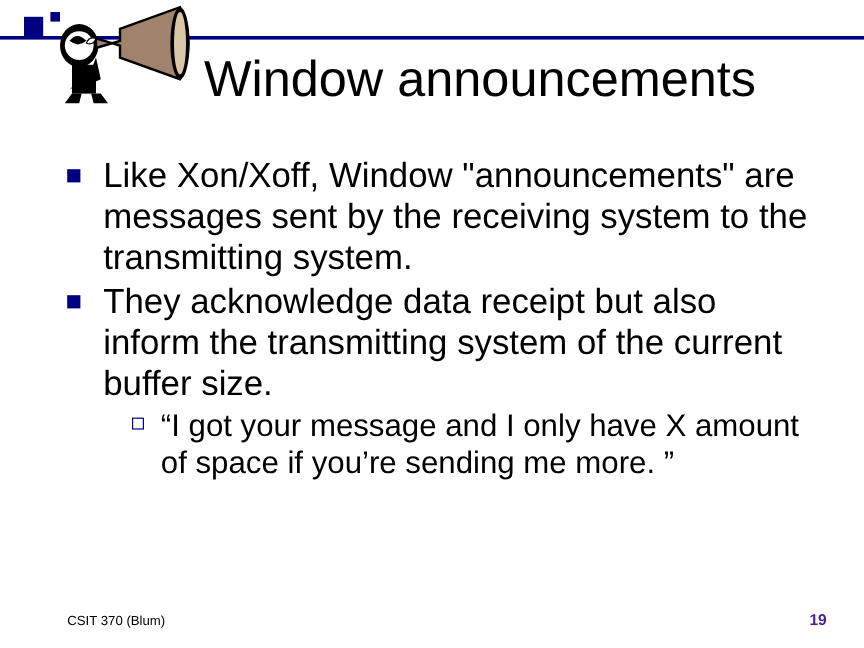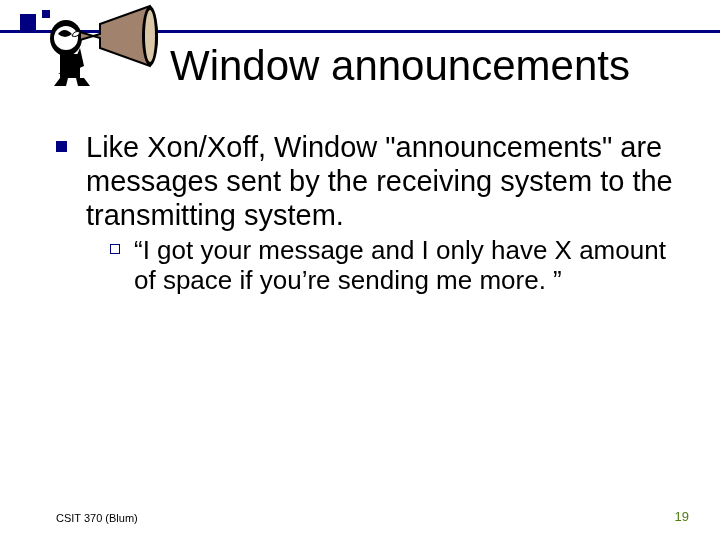--- a/index.html
+++ b/index.html
@@ -105,22 +105,22 @@
     bottom: 16px;
     left: 56px;
     font-size: 11px;
     color: #000000;
   }
   .footer-right {
     position: absolute;
     bottom: 16px;
     right: 24px;
     font-size: 13px;
-    font-weight: normal;
-    color: #4d7c0f;
+    font-weight: bold;
+    color: #4c1d95;
   }
 </style>
 </head>
 <body>
 
 <div class="slide">
 
   <div class="top-rule"></div>
   <div class="top-square"></div>
   <div class="top-square-small"></div>
@@ -139,20 +139,24 @@
     <path d="M44 32 q-6 -2 -8 4 q6 2 8 -4" fill="#fff" stroke="#000" stroke-width="1"></path>
   </svg>
 
   <div class="title">Window announcements</div>
 
   <div class="body">
     <div class="l1">
       <span class="bullet-sq"></span>
       <span>Like Xon/Xoff, Window "announcements" are messages sent by the receiving system to the transmitting system.</span>
     </div>
+    <div class="l1">
+      <span class="bullet-sq"></span>
+      <span>They acknowledge data receipt but also inform the transmitting system of the current buffer size.</span>
+    </div>
     <div class="l2-group">
       <div class="l2">
         <span class="bullet-hollow"></span>
         <span>“I got your message and I only have X amount of space if you’re sending me more. ”</span>
       </div>
     </div>
   </div>
 
   <div class="footer-left">CSIT 370 (Blum)</div>
   <div class="footer-right">19</div>

